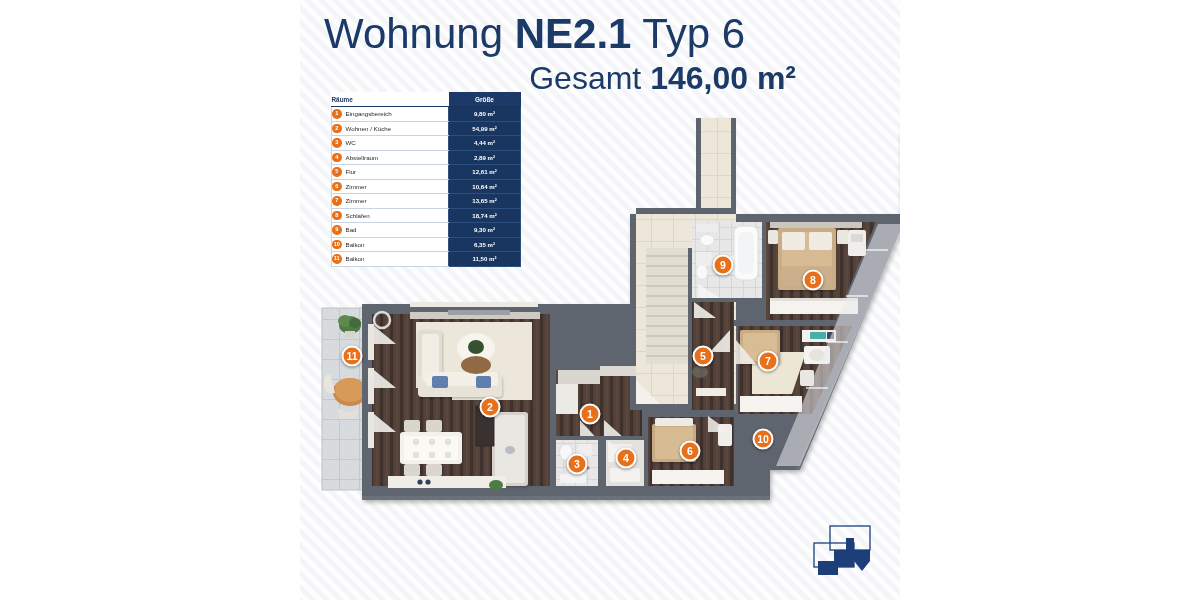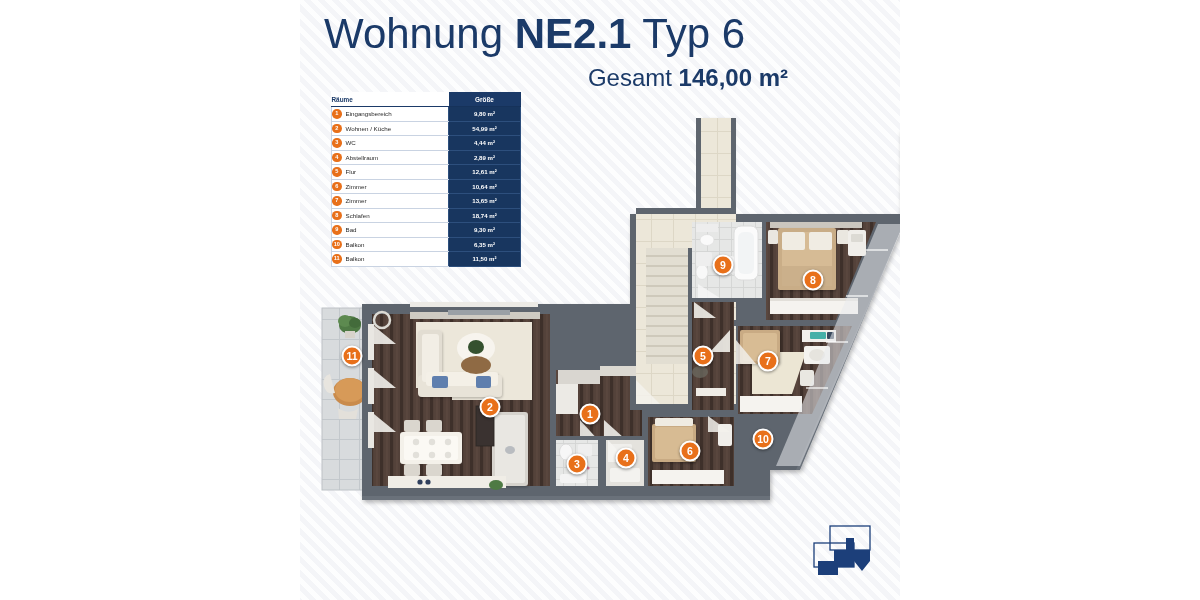--- a/index.html
+++ b/index.html
@@ -62,22 +62,22 @@
     line-height: 52px;
     color: #1b3a68;
     white-space: nowrap;
     z-index: 20;
   }
   .title .reg  { font-weight: 400; }
   .title .bold { font-weight: 700; }
 
   .subtitle {
     position: absolute;
-    right: 112px; top: 62px;
-    font-size: 24px;
+    right: 104px; top: 62px;
+    font-size: 32px;
     line-height: 32px;
     color: #1b3a68;
     white-space: nowrap;
     z-index: 20;
   }
   .subtitle .reg  { font-weight: 400; }
   .subtitle .bold { font-weight: 700; }
 
   
   .room-table {

